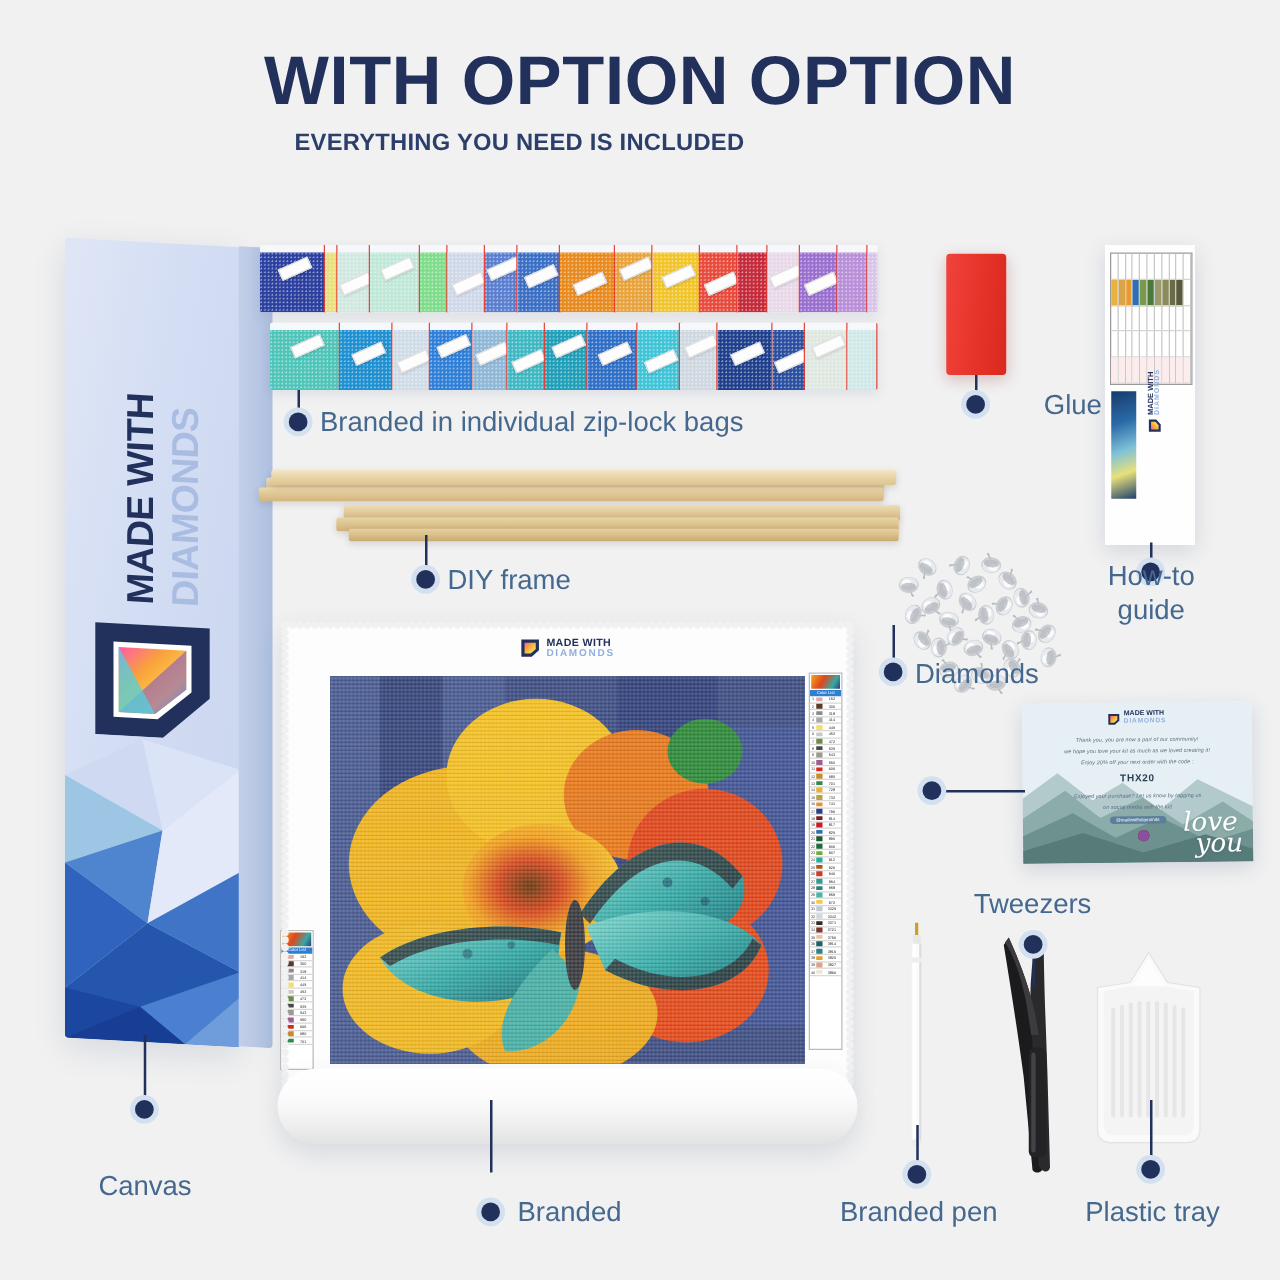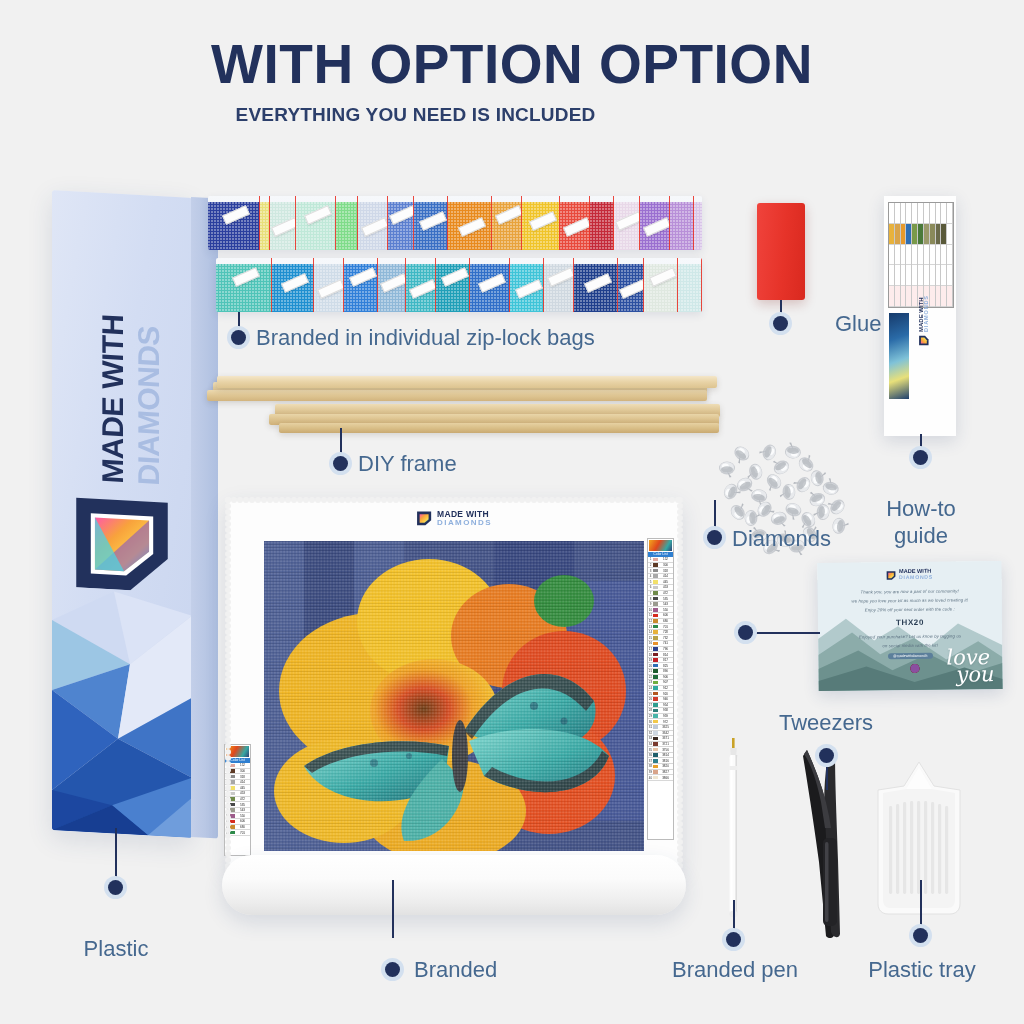--- a/index.html
+++ b/index.html
@@ -196,21 +196,21 @@
       </svg>
     </div>
     <div id="box-side">
       <div id="box-side-text">Sparkle and Shine</div>
     </div>
   </div>
 
   <div class="abs lead v" style="left:115px;top:828px;height:56px;"></div>
   <div class="abs dot" style="left:108px;top:880px;"></div>
   <div class="abs callout" style="left:0;top:936px;width:232px;text-align:center;">
-    <div>Plastic</div>
+    <div>Canvas</div>
   </div>
 
   <div class="abs" id="bags" style="left:208px;top:196px;width:494px;height:118px;">
     <div class="bagrow" id="row1" style="left:0;top:0;width:494px;">
         <div class="bag" style="left: 0px; width: 52px; background: linear-gradient(rgb(246, 248, 251) 0%, rgb(238, 242, 247) 100%);">
           <div class="beads" style="background: radial-gradient(circle at 1px 1px, rgba(255, 255, 255, 0.55) 0.6px, transparent 0.9px) 0% 0% / 3px 3px rgb(43, 63, 158);"></div>
           <div class="baglabel" style="left: 15px; top: 14px; width: 24px; height: 8px;"></div>
         </div>
         <div class="zip" style="left: 51px;"></div>
         <div class="bag" style="left: 52px; width: 10px; background: linear-gradient(rgb(246, 248, 251) 0%, rgb(238, 242, 247) 100%);">
@@ -1108,21 +1108,21 @@
         <path d="M22 22 H78 V55 L53 76 H22 Z" fill="url(#bg1)"></path>
       </svg>
       <div style="line-height:1.03;">
         <div style="font-size:6px;font-weight:700;color:#22315c;">MADE WITH</div>
         <div style="font-size:5.6px;font-weight:700;color:#8fb0dd;letter-spacing:.8px;">DIAMONDS</div>
       </div>
     </div>
   </div>
   <div class="abs lead v" style="left:920px;top:434px;height:22px;"></div>
   <div class="abs dot" style="left:913px;top:450px;"></div>
-  <div class="abs callout" style="left:858px;top:448px;width:126px;text-align:center;margin-top:48px;">
+  <div class="abs callout" style="left:858px;top:448px;width:126px;text-align:center;">
     <div>How-to</div>
     <div>guide</div>
   </div>
 
   <div class="abs" id="tacks" style="left:712px;top:438px;width:140px;height:108px;">
       <div class="tack" style="left: 6px; top: 22px;"><svg width="20" height="18" style="transform:rotate(0deg)">
           <ellipse cx="9" cy="8" rx="8" ry="6.4" fill="#c9ccd1"></ellipse>
           <ellipse cx="9" cy="7.4" rx="7" ry="5.4" fill="#e8eaed"></ellipse>
           <ellipse cx="7.4" cy="6.2" rx="3.4" ry="2.6" fill="#fbfcfd"></ellipse>
           <ellipse cx="9" cy="9.4" rx="6" ry="3.2" fill="#9aa0a8" opacity=".55"></ellipse>

